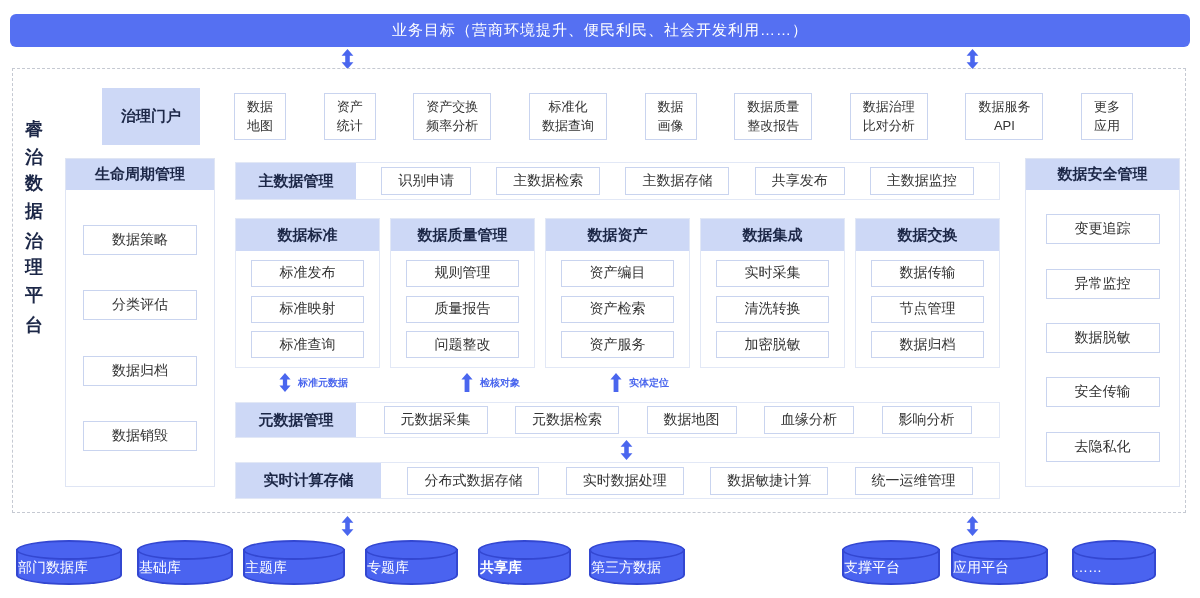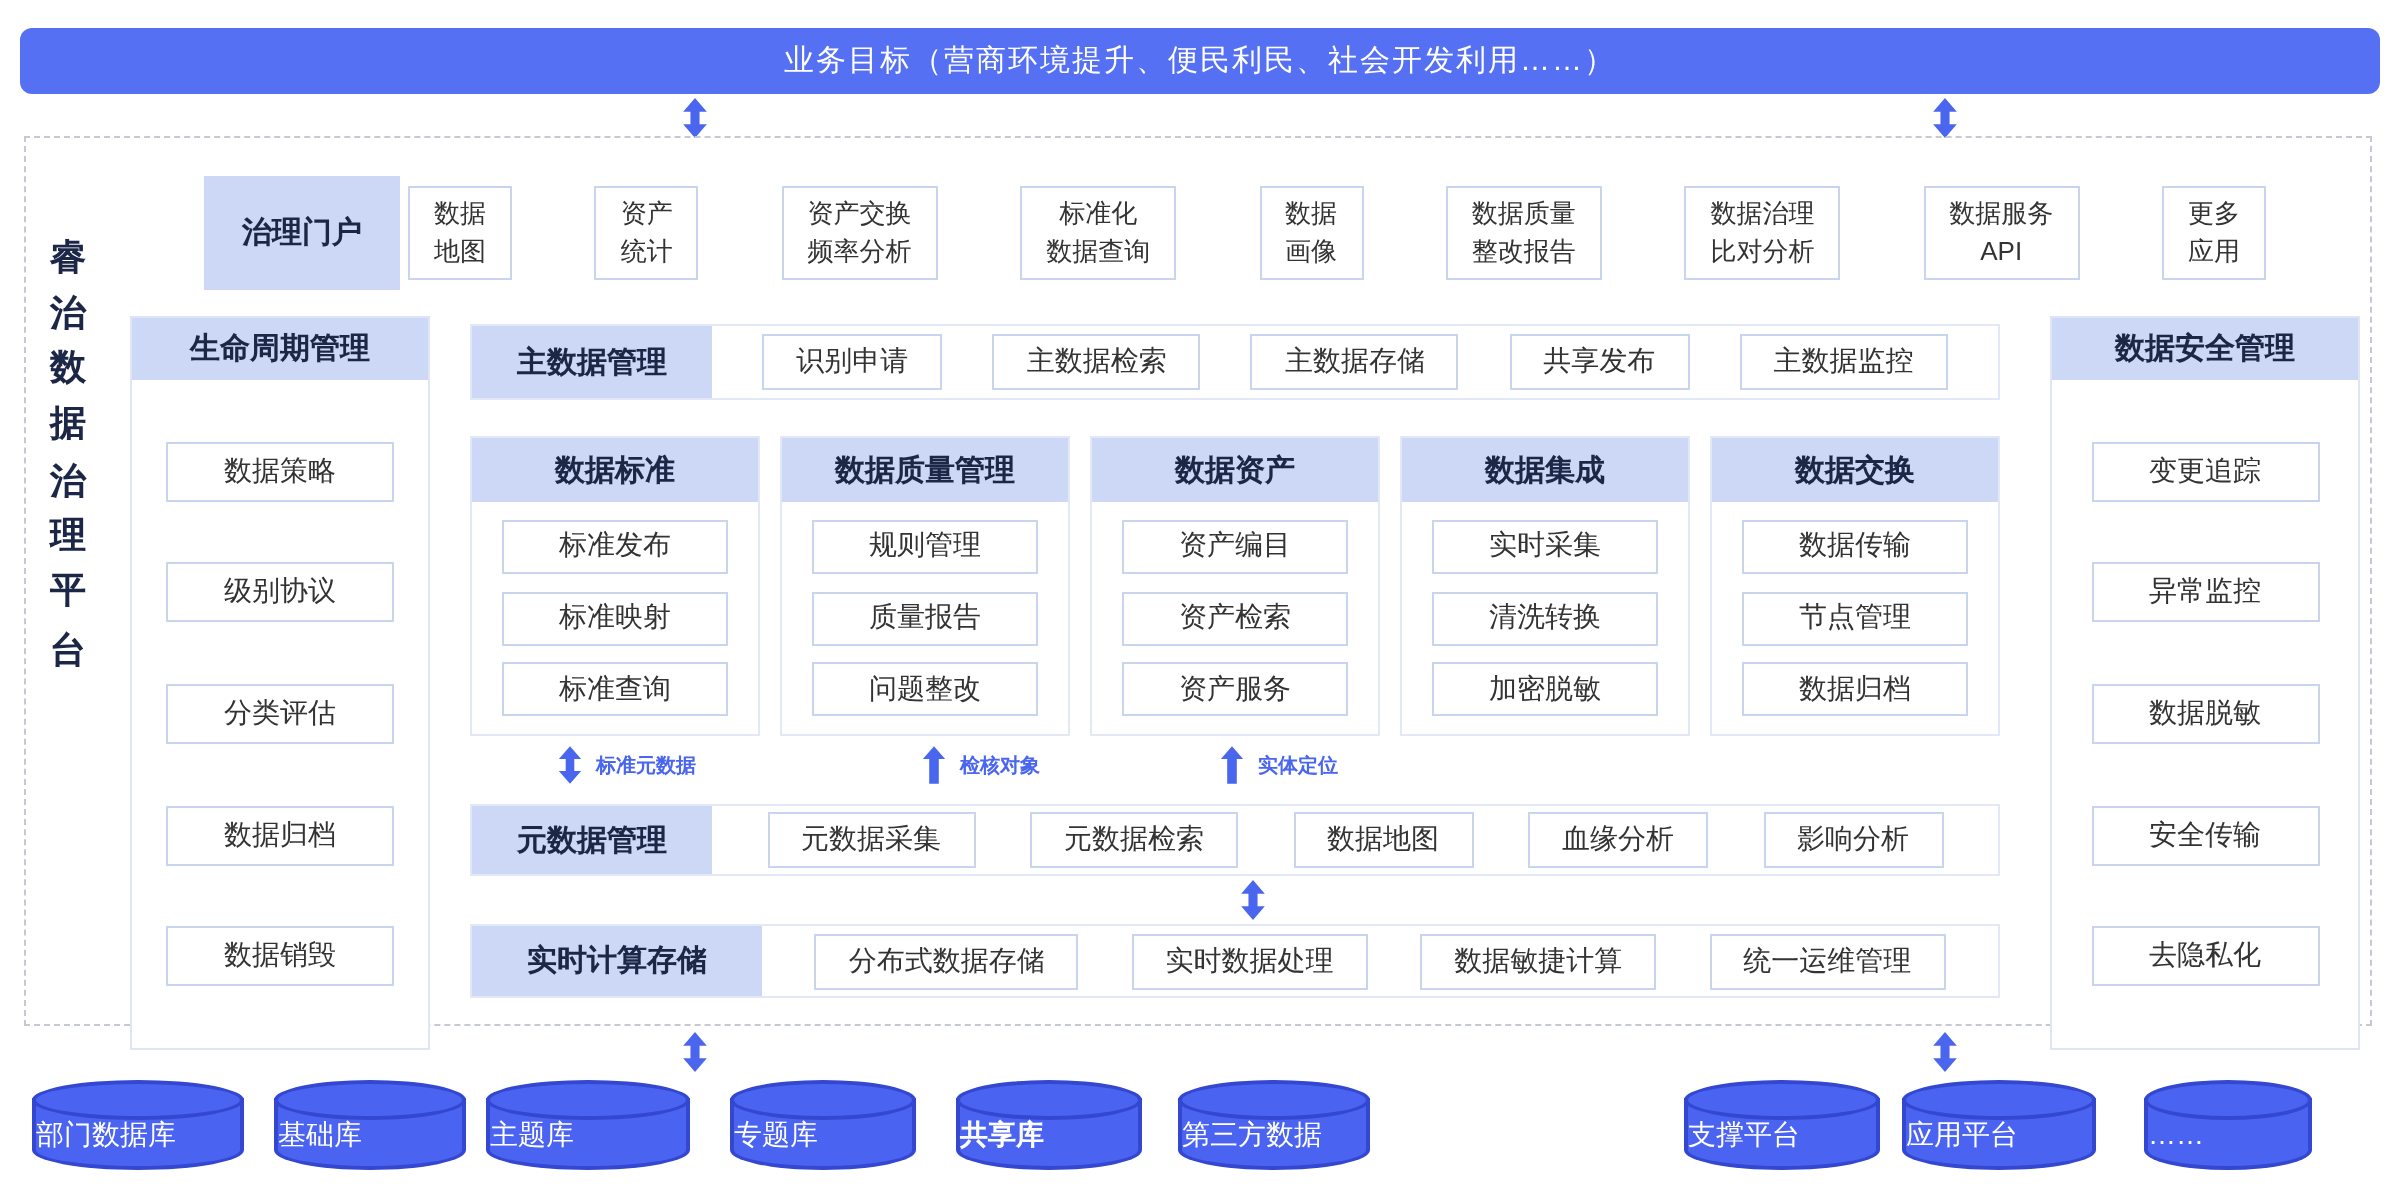--- a/index.html
+++ b/index.html
@@ -27,26 +27,26 @@
   
   .hdr { background:#cdd8f6; color:#1c2747; font-weight:bold; font-size:15px;
     display:flex; align-items:center; justify-content:center; }
   .box { background:#ffffff; border:1px solid #c9d4ef; color:#333333; font-size:14px;
     display:flex; align-items:center; justify-content:center; text-align:center; }
 
   
   .portal { position:absolute; left:65px; top:88px; width:1072px; height:57px; display:flex; }
   .portal-label { width:98px; height:57px; flex:none;margin-left:37px; }
   .portal-items { flex:1; display:flex; align-items:center; justify-content:space-between;
-    padding:0 4px 0 4px; }
+    padding:0 4px 0 34px; }
   .portal-item { min-height:46px; padding:4px 12px; font-size:13px; line-height:1.45;
     white-space:pre-line; }
 
   
-  .panel { position:absolute; top:158px; height:367px; background:#ffffff; border:1px solid #dfe5f4;
+  .panel { position:absolute; top:158px; height:329px; background:#ffffff; border:1px solid #dfe5f4;
     display:flex; flex-direction:column; }
   .panel-hdr { height:31px; flex:none; }
   .panel-items { flex:1; display:flex; flex-direction:column; align-items:center;
     justify-content:space-evenly; }
   .panel-item { width:114px; height:30px; }
   #lifecycle { left:65px; width:150px; }
   #security { left:1025px; width:155px; }
 
   
   .mrow { position:absolute; left:235px; width:765px; background:#ffffff;
@@ -121,21 +121,20 @@
 API</div>
       <div class="box portal-item">更多
 应用</div>
     </div>
   </div>
 
   <div id="lifecycle" class="panel">
     <div class="hdr panel-hdr">生命周期管理</div>
     <div class="panel-items">
       <div class="box panel-item">数据策略</div>
-      <div class="box panel-item">级别协议</div>
       <div class="box panel-item">分类评估</div>
       <div class="box panel-item">数据归档</div>
       <div class="box panel-item">数据销毁</div>
     </div>
   </div>
 
   <div id="security" class="panel">
     <div class="hdr panel-hdr">数据安全管理</div>
     <div class="panel-items">
       <div class="box panel-item">变更追踪</div>

